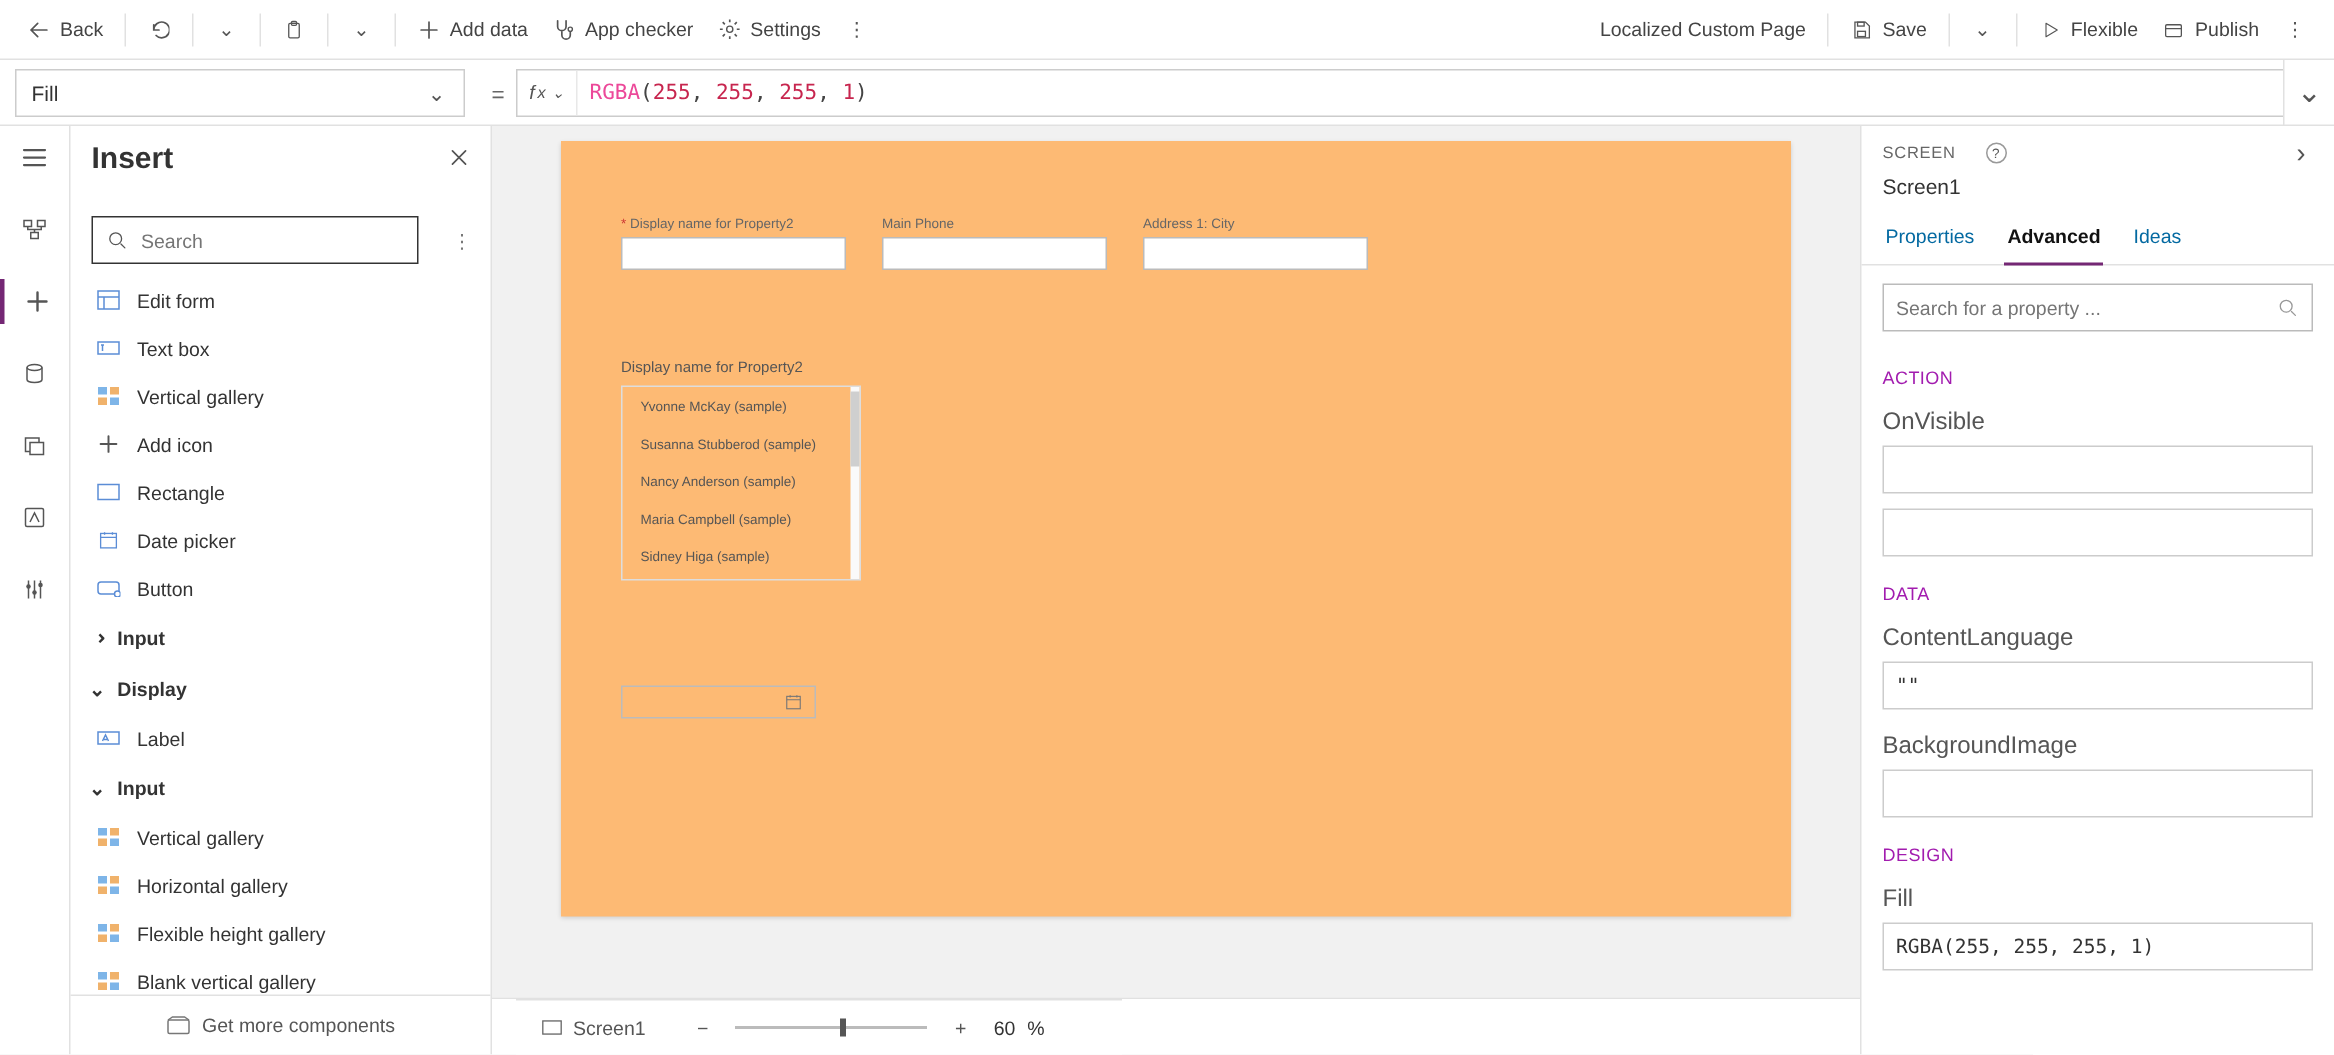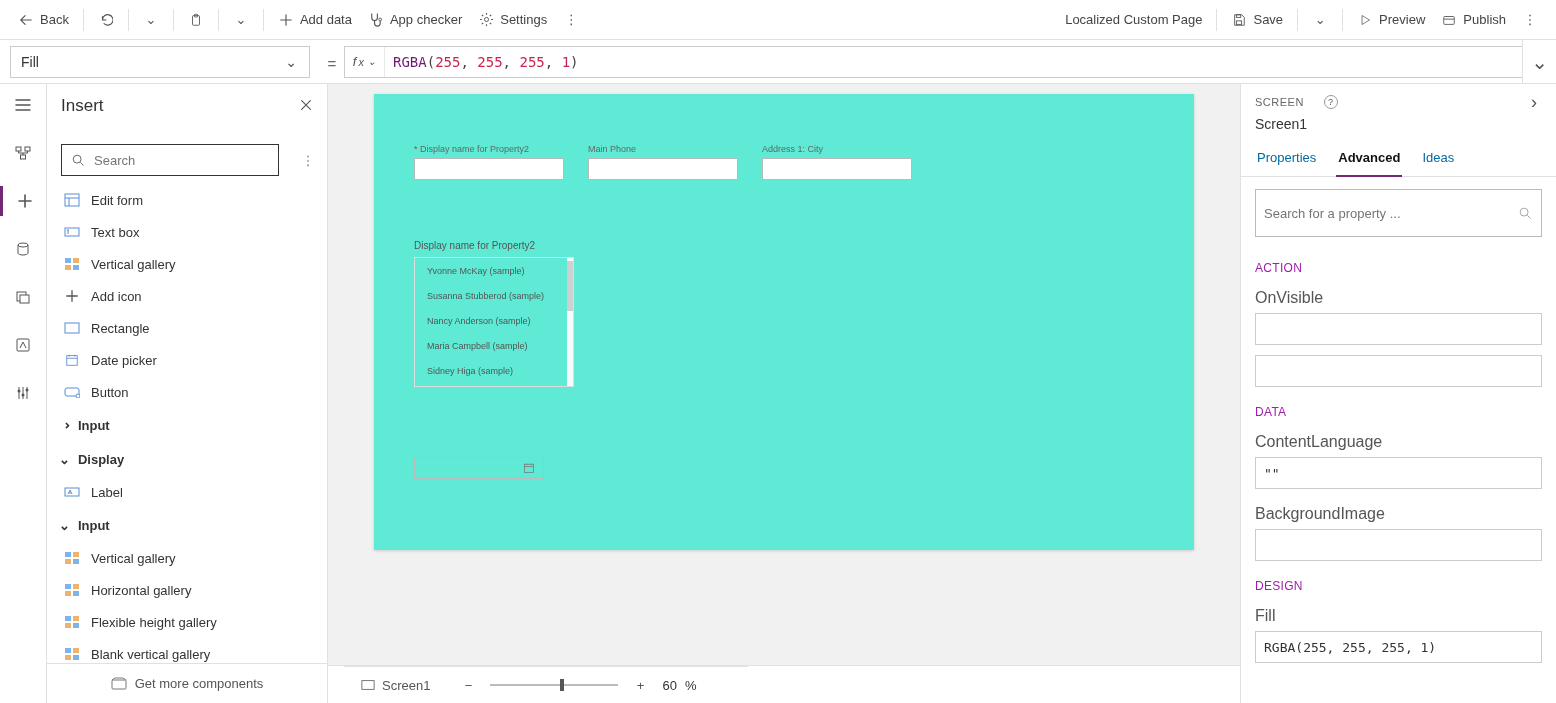--- a/index.html
+++ b/index.html
@@ -9,48 +9,48 @@
   .topbar .sep { width: 1px; height: 22px; background: #e1e1e1; margin: 0 2px; }
   .tbtn { display: flex; align-items: center; gap: 6px; padding: 4px 6px; cursor: pointer; color: #444; }
   .ticon { width: 16px; height: 16px; display: inline-flex; align-items: center; justify-content: center; color: #555; }
   .spacer { flex: 1; }
   .formula-row { display: flex; align-items: center; height: 44px; border-bottom: 1px solid #e1e1e1; }
   .prop-select { display:flex; align-items:center; justify-content:space-between; width: 300px; height: 32px; margin: 6px 10px; border: 1px solid #ccc; padding: 0 10px; font-size:14px; cursor:pointer; }
   .eq { width: 24px; text-align: center; color: #666; padding-top: 4px; font-size:15px;}
   .fx-wrap { flex:1; display:flex; align-items:center; border: 1px solid #ccc; border-right:none; height: 32px; margin: 6px 0; }
   .fx { width: 40px; display:flex; align-items:center; justify-content:center; gap:2px; border-right: 1px solid #e8e8e8; font-style: italic; height:100%; color:#555;}
   .formula { flex:1; padding: 4px 8px; font-family: Consolas, monospace; font-size: 14px; }
-  .formula .fn { color:#701a75; }
+  .formula .fn { color:#ec4899; }
   .formula .paren { color:#444; }
   .formula .arg { color:#c7254e; }
   .expand { width: 34px; display:flex; align-items:center; justify-content:center; cursor:pointer; height:44px; border-left:1px solid #e1e1e1; }
   .workarea { display:flex; height: calc(703px - 84px); }
   .rail { width: 47px; border-right: 1px solid #e1e1e1; display:flex; flex-direction:column; align-items:center; padding-top: 6px; gap: 18px; }
   .rail .ritem { width: 46px; height: 30px; display:flex; align-items:center; justify-content:center; color:#555; cursor:pointer; }
   .rail .active { border-left: 3px solid #742774; background:#fff; }
   .insert-panel { width: 281px; border-right: 1px solid #e1e1e1; display:flex; flex-direction:column; position:relative;}
   .insert-head { display:flex; align-items:center; justify-content:space-between; height:44px; padding: 0 14px; }
-  .insert-head h2 { font-size:17px; font-weight:400;}
+  .insert-head h2 { font-size:20px; font-weight:700;}
   .close-x { cursor:pointer; color:#555; }
   .search-row { display:flex; align-items:center; gap:20px; padding: 16px 10px 8px 14px;}
   .search-box { flex:1; display:flex; align-items:center; border: 1px solid #333; height:32px; padding: 0 8px; gap:8px; color:#555;}
   .search-box input { border:none; outline:none; flex:1; font-size:13px; color:#555;}
   .kebab { width:20px; display:flex; align-items:center; justify-content:center; cursor:pointer; color:#777;}
   .ins-list { flex:1; overflow-y:auto; position:relative; }
   .ins-list::-webkit-scrollbar { width: 8px; }
   .ins-list::-webkit-scrollbar-thumb { background:#ccc; }
   .li-item { display:flex; align-items:center; gap:10px; height:32px; padding: 0 16px; cursor:pointer;}
   .li-icon{ width:18px;height:18px; display:flex; align-items:center; justify-content:center;}
   .li-cat { display:flex; align-items:center; gap:8px; height:34px; padding:0 12px; font-weight:700; cursor:pointer;}
   .chev{ display:inline-block; transform: rotate(0deg);}
   .chev.right{ transform: rotate(-90deg);}
   .get-more { height:40px; border-top:1px solid #e1e1e1; display:flex; align-items:center; justify-content:center; gap:8px; color:#555; cursor:pointer;}
   .canvas-area{ flex:1; background:#f1f1f1; position:relative; display:flex; flex-direction:column;}
   .canvas-zone{ flex:1; display:flex; align-items:flex-start; justify-content:center; padding: 10px 20px 0 20px; overflow:hidden;}
-  .canvas{ width:820px; height:456px; background:#5eead4; box-shadow: 0 1px 3px rgba(0,0,0,.15); padding: 50px 40px; font-size:10px; color:#555;}
+  .canvas{ width:820px; height:517px; background:#fdba74; box-shadow: 0 1px 3px rgba(0,0,0,.15); padding: 50px 40px; font-size:10px; color:#555;}
   .frow{ display:flex; gap:24px; margin-bottom:60px;}
   .ffield{ display:flex; flex-direction:column; gap:4px; width: 150px;}
   .flabel{ font-size:9px; color:#666;}
   .finput{ height:22px; border:1px solid #bbb; background:#fff;}
   .glabel{ font-size:10px; margin-bottom:6px;}
   .glist{ width:160px; height: 130px; border:1px solid #ddd; position:relative;}
   .glist .gitem{ height:25px; display:flex; align-items:center; padding-left:12px; font-size:9px; color:#555;}
   .glist .sb{ position:absolute; right:0; top:0; bottom:0; width:6px; background:#fafafa;}
   .glist .sbh{ position:absolute; right:0; top:3px; width:6px; height:50px; background:#cfcfcf;}
   .datepick{ margin-top: 70px; width: 130px; height:22px; border:1px solid #bbb; display:flex; align-items:center; justify-content:flex-end; padding:0 6px;}
@@ -61,21 +61,21 @@
   .slider .thumb{ position:absolute; top:-5px; left:70px; width:4px; height:12px; background:#555;}
   .right-panel{ width:316px; border-left:1px solid #e1e1e1; display:flex; flex-direction:column;}
   .rp-top{ padding: 10px 14px 4px 14px; }
   .rp-sctx{ display:flex; align-items:center; justify-content:space-between;}
   .rp-sctx .sc { font-size:11px; color:#666; letter-spacing:.5px; display:flex; align-items:center; gap:20px;}
   .rp-name{ font-size:14px; padding:6px 0 8px 0;}
   .tabs{ display:flex; gap:18px; border-bottom:1px solid #e1e1e1; padding:0 14px; }
   .tab{ padding:6px 2px 10px 2px; font-size:13px; color:#0369a1; cursor:pointer; }
   .tab.active{ color:#111; font-weight:600; border-bottom: 2px solid #742774; margin-bottom:-1px;}
   .rp-body{ flex:1; overflow:auto; padding: 12px 14px;}
-  .psearch{ display:flex; align-items:center; border:1px solid #bbb; height:48px; padding:0 8px; margin-bottom:16px;}
+  .psearch{ display:flex; align-items:center; border:1px solid #bbb; height:32px; padding:0 8px; margin-bottom:16px;}
   .psearch input{ flex:1; border:none; outline:none; font-size:13px; color:#777;}
   .rp-sec{ font-size:12px; color:#a21caf; letter-spacing:.3px; padding: 8px 0;}
   .rp-lbl{ font-size:16px; color:#555; padding: 6px 0;}
   .rp-in{ height:32px; border:1px solid #ccc; padding:0 8px; display:flex; align-items:center; font-family:Consolas, monospace; font-size:13px;}
   .rp-block{ margin-bottom:10px;}
 </style>
 </head>
 <body>
 
 <div class="topbar">
@@ -180,21 +180,21 @@
       </div>
   </div>
   <div class="sep"></div>
   <div class="grp">
     <div class="tbtn">
       <span class="ticon">
         <svg width="12" height="12" viewBox="0 0 16 16">
             <path d="M4 2v12l10-6z" stroke="#555" fill="none" stroke-linejoin="round"></path>
           </svg>
       </span>
-      <span>Preview</span>
+      <span>Flexible</span>
     </div>
     <div class="tbtn">
       <span class="ticon">
         <svg width="14" height="14" viewBox="0 0 16 16">
             <rect x="2" y="4" width="12" height="9" rx="1" stroke="#555" fill="none"></rect>
             <path d="M2 7h12" stroke="#555"></path>
           </svg>
       </span>
       <span>Publish</span>
     </div>

